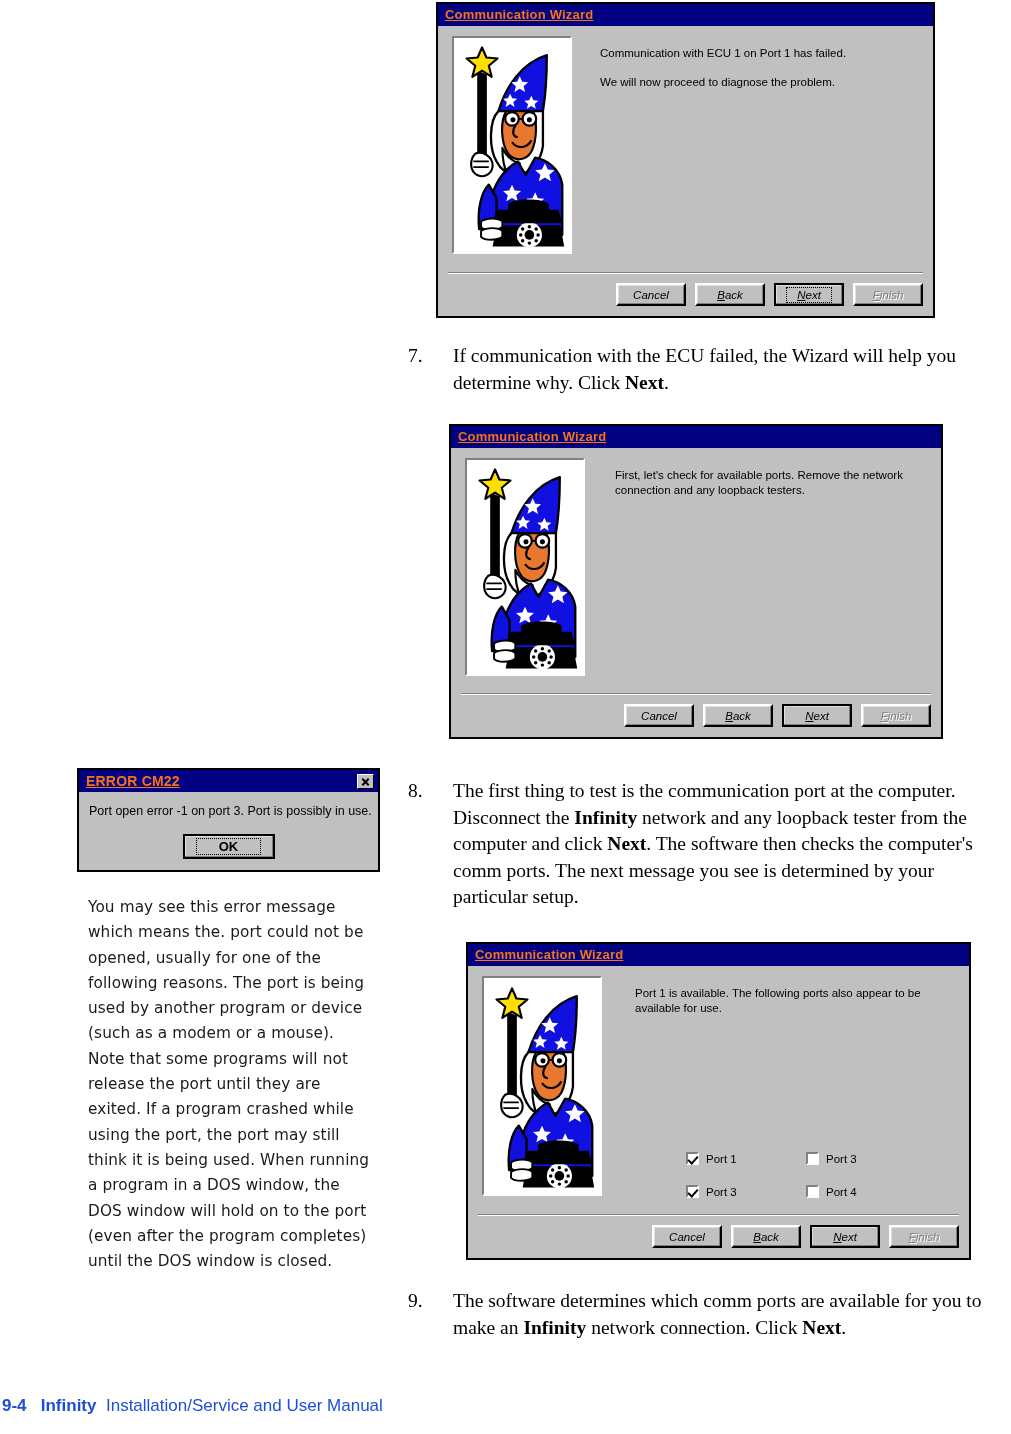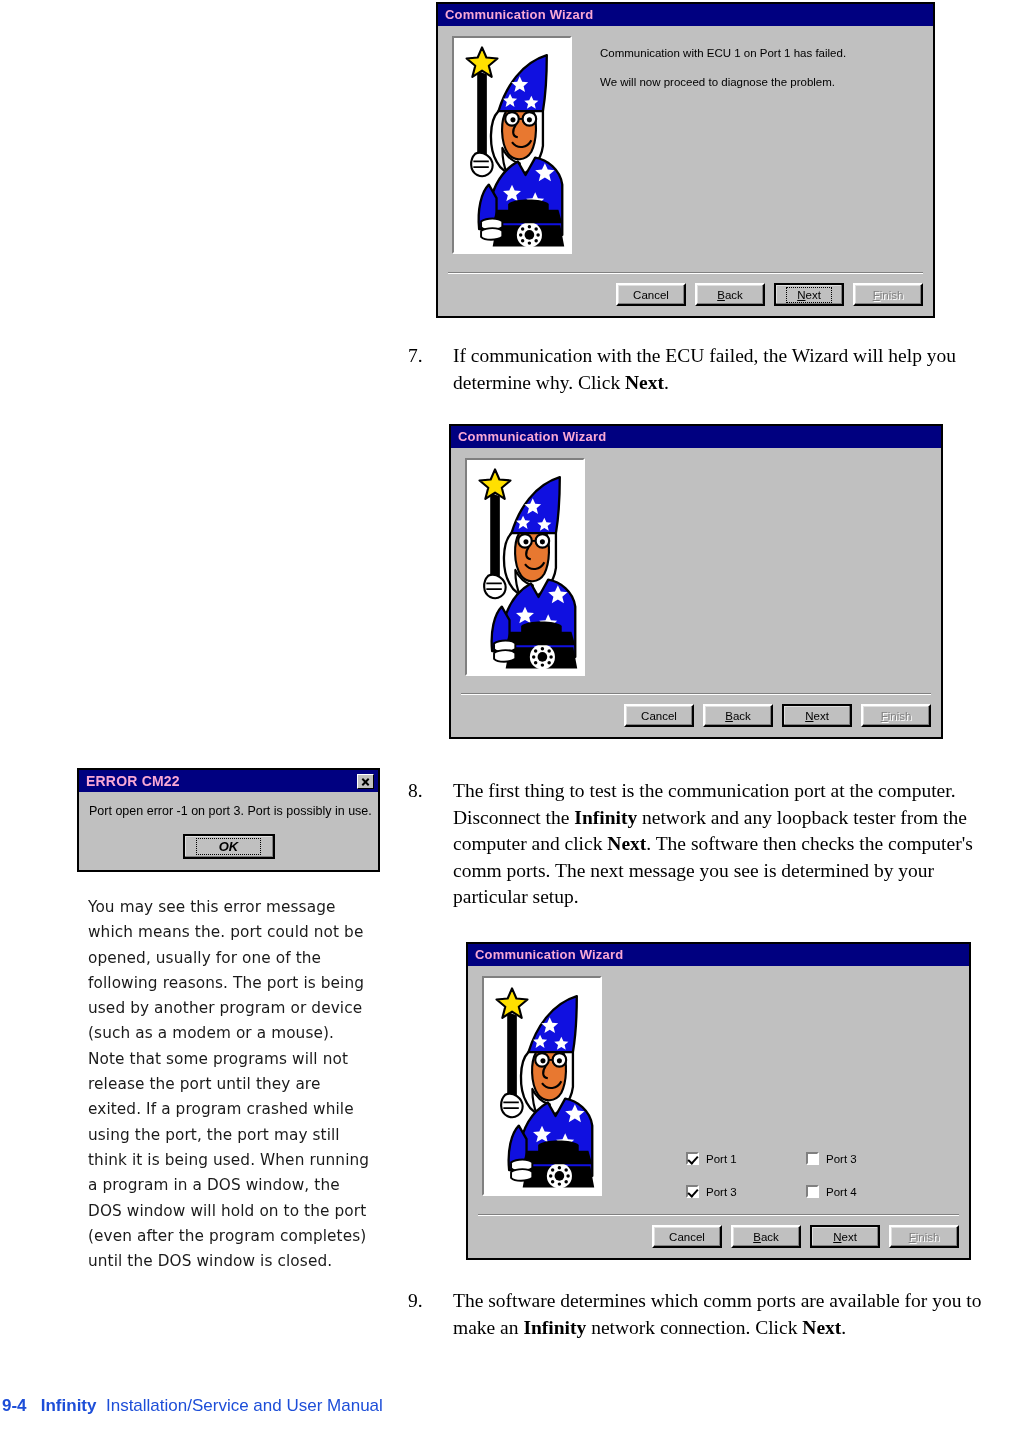--- a/index.html
+++ b/index.html
@@ -19,30 +19,31 @@
   
   .win-dialog {
     position: absolute;
     background: #c0c0c0;
     border: 2px solid #000000;
     box-sizing: border-box;
     font-family: "Liberation Sans", sans-serif;
   }
   .win-titlebar {
     background: #000080;
-    color: #f9a8d4;
+    color: #f97316;
     font-family: "Liberation Sans", sans-serif;
     font-weight: bold;
     font-size: 13px;
     line-height: 18px;
     padding: 2px 4px 2px 7px;
     display: flex;
     align-items: center;
     justify-content: space-between;
     letter-spacing: 0.2px;
+    text-decoration: underline;
   }
   .win-title-text { white-space: nowrap; }
 
   .close-btn {
     width: 17px;
     height: 15px;
     background: #c0c0c0;
     border-top: 1px solid #ffffff;
     border-left: 1px solid #ffffff;
     border-right: 1px solid #000000;
@@ -105,20 +106,21 @@
     border-top: 1px solid #808080;
     border-bottom: 1px solid #ffffff;
     box-sizing: border-box;
   }
   .btn-row {
     position: absolute;
     right: 10px;
     top: 11px;
     display: flex;
     gap: 9px;
+    font-style: italic;
   }
   .win-btn {
     min-width: 70px;
     height: 23px;
     background: #c0c0c0;
     border-top: 2px solid #ffffff;
     border-left: 2px solid #ffffff;
     border-right: 2px solid #000000;
     border-bottom: 2px solid #000000;
     box-shadow: inset -1px -1px 0 #808080, inset 1px 1px 0 #dfdfdf;
@@ -165,21 +167,20 @@
     background: #c0c0c0;
     border: 2px solid #000000;
     box-shadow: inset -1px -1px 0 #808080, inset 1px 1px 0 #dfdfdf;
     box-sizing: border-box;
     display: flex;
     align-items: center;
     justify-content: center;
     font-family: "Liberation Sans", sans-serif;
     font-size: 13px;
     font-weight: bold;
-    font-style: italic;
   }
   .ok-btn .focus-ring {
     border: 1px dotted #000000;
     padding: 0 22px;
   }
 
   
   .port-grid {
     position: absolute;
     left: 218px;
@@ -403,20 +404,23 @@
             <circle cx="71" cy="208" r="1.8"></circle>
           <circle cx="69" cy="202" r="1.8"></circle>
             <circle cx="71" cy="196" r="1.8"></circle>
         </g>
         <path d="M44 176 L108 176 L112 190 L40 190 Z" fill="#000000"></path>
         <path d="M56 170 C62 164 92 164 98 170 L98 178 L56 178 Z" fill="#000000"></path>
         <path d="M28 188 C34 184 46 184 50 188 L50 194 C44 198 32 198 28 194 Z" fill="#ffffff" stroke="#000000" stroke-width="2"></path>
         <path d="M28 198 C34 194 46 194 50 198 L50 204 C44 208 32 208 28 204 Z" fill="#ffffff" stroke="#000000" stroke-width="2"></path>
       </svg>
     </div>
+    <div class="wiz-text" style="margin-left:152px;">
+      <p>First, let's check for available ports. Remove the network connection and any loopback testers.</p>
+    </div>
   </div>
   <div class="wiz-footer">
     <div class="wiz-sep"></div>
     <div class="btn-row">
       <div class="win-btn">
           <span>Cancel</span>
         </div>
       <div class="win-btn">
           <span><span class="ul">B</span>ack</span>
         </div>
@@ -493,20 +497,23 @@
             <circle cx="71" cy="208" r="1.8"></circle>
           <circle cx="69" cy="202" r="1.8"></circle>
             <circle cx="71" cy="196" r="1.8"></circle>
         </g>
         <path d="M44 176 L108 176 L112 190 L40 190 Z" fill="#000000"></path>
         <path d="M56 170 C62 164 92 164 98 170 L98 178 L56 178 Z" fill="#000000"></path>
         <path d="M28 188 C34 184 46 184 50 188 L50 194 C44 198 32 198 28 194 Z" fill="#ffffff" stroke="#000000" stroke-width="2"></path>
         <path d="M28 198 C34 194 46 194 50 198 L50 204 C44 208 32 208 28 204 Z" fill="#ffffff" stroke="#000000" stroke-width="2"></path>
       </svg>
     </div>
+    <div class="wiz-text" style="margin-left:155px;">
+      <p>Port 1 is available. The following ports also appear to be available for use.</p>
+    </div>
     <div class="port-grid">
       <div class="port-item">
         <span class="cb checked"></span>
         <span>Port 1</span>
       </div>
       <div class="port-item">
         <span class="cb"></span>
         <span>Port 3</span>
       </div>
       <div class="port-item">

